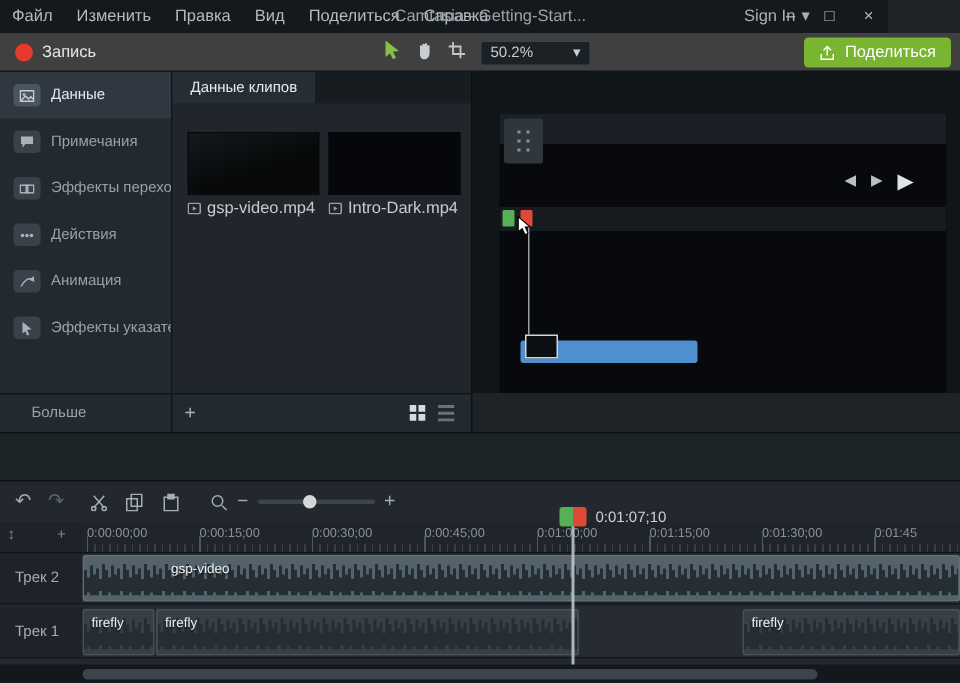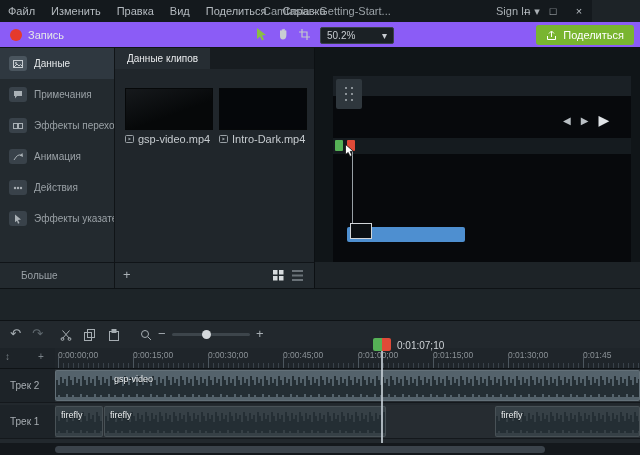--- a/index.html
+++ b/index.html
@@ -7,21 +7,21 @@
   body{font-family:"Liberation Sans","DejaVu Sans",sans-serif;background:#1d2327;color:#c4c9cd;font-size:11px;position:relative}
   .abs{position:absolute}
   
   #titlebar{position:absolute;left:0;top:0;width:592px;height:22px;background:#14191d;display:flex;align-items:flex-end;z-index:20}
   .menu-item{padding:0 8px;font-size:11px;color:#b4babf;line-height:22px;white-space:nowrap}
   #win-title{position:absolute;left:263px;top:0;line-height:22px;color:#9ba2a7;font-size:11px}
   #signin{position:absolute;left:496px;top:0;line-height:22px;color:#aab0b5;font-size:11px;display:flex;gap:4px}
   .winbtns{position:absolute;right:0;top:0;display:flex}
   .winbtn{width:26px;text-align:center;line-height:22px;color:#b9bfc4;font-size:11px}
   
-  #toolbar2{position:absolute;left:0;top:22px;width:640px;height:26px;background:#8b5cf6;border-bottom:1px solid #101417;z-index:19}
+  #toolbar2{position:absolute;left:0;top:22px;width:640px;height:26px;background:#404040;border-bottom:1px solid #101417;z-index:19}
   .rec-dot{position:absolute;left:10px;top:7px;width:12px;height:12px;border-radius:50%;background:#e53a2c}
   .rec-label{position:absolute;left:28px;top:0;line-height:26px;color:#e3e6e8}
   .tools{position:absolute;left:256px;top:0;height:26px;display:flex;align-items:center;gap:10px}
   .zoombox{width:74px;height:17px;background:#1b2125;border:1px solid #3a434a;border-radius:2px;display:flex;justify-content:space-between;align-items:center;padding:0 6px;color:#c8cdd1;font-size:10px}
   #share-btn{position:absolute;right:6px;top:3px;height:20px;background:#79b530;border-radius:3px;color:#fff;display:flex;align-items:center;padding:0 10px;gap:6px;font-size:11px}
   
   #sidebar{position:absolute;left:0;top:48px;width:115px;height:214px;background:#232a2f;border-right:1px solid #101417}
   .side-item{height:31px;display:flex;align-items:center;gap:7px;padding-left:9px;color:#9aa1a6;font-size:10px;white-space:nowrap;overflow:hidden}
   .side-item.active{background:#2f3840;color:#e4e7e9}
   .s-icon{width:18px;height:15px;background:#39424a;border-radius:3px;display:flex;align-items:center;justify-content:center;flex:none}
@@ -155,36 +155,36 @@
     <span class="s-icon">
         <svg width="10" height="10" viewBox="0 0 10 10" fill="none" stroke="#aab1b6">
           <rect x="0.5" y="2.5" width="5" height="5"></rect>
           <rect x="4.5" y="2.5" width="5" height="5"></rect>
         </svg>
       </span>
     <span class="s-label">Эффекты переходов</span>
   </div>
   <div class="side-item">
     <span class="s-icon">
-        <svg width="10" height="10" viewBox="0 0 10 10" fill="none" stroke="#aab1b6">
-          <path d="M1 8Q5 1 8.5 3.5"></path>
-          <polygon points="9.5,1 10,5 6.5,3.5" fill="#aab1b6" stroke="none"></polygon>
-        </svg>
-      </span>
-    <span class="s-label">Анимация</span>
-  </div>
-  <div class="side-item">
-    <span class="s-icon">
         <svg width="10" height="10" viewBox="0 0 10 10" fill="#aab1b6">
           <circle cx="2" cy="5" r="1.2"></circle>
           <circle cx="5" cy="5" r="1.2"></circle>
           <circle cx="8" cy="5" r="1.2"></circle>
         </svg>
       </span>
     <span class="s-label">Действия</span>
+  </div>
+  <div class="side-item">
+    <span class="s-icon">
+        <svg width="10" height="10" viewBox="0 0 10 10" fill="none" stroke="#aab1b6">
+          <path d="M1 8Q5 1 8.5 3.5"></path>
+          <polygon points="9.5,1 10,5 6.5,3.5" fill="#aab1b6" stroke="none"></polygon>
+        </svg>
+      </span>
+    <span class="s-label">Анимация</span>
   </div>
   <div class="side-item">
     <span class="s-icon">
         <svg width="10" height="10" viewBox="0 0 10 10">
           <polygon points="2,0.5 8,5.5 5,6 6.5,9 5,9.7 4,6.8 2,8.3" fill="#aab1b6"></polygon>
         </svg>
       </span>
     <span class="s-label">Эффекты указателя</span>
   </div>
 </div>

